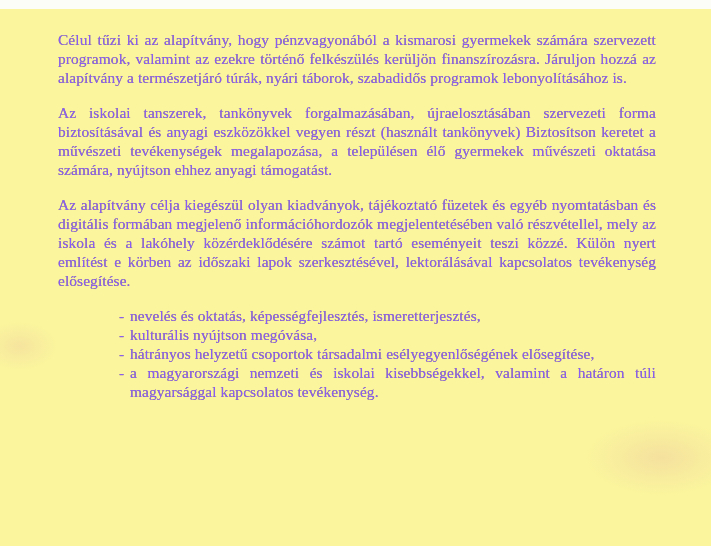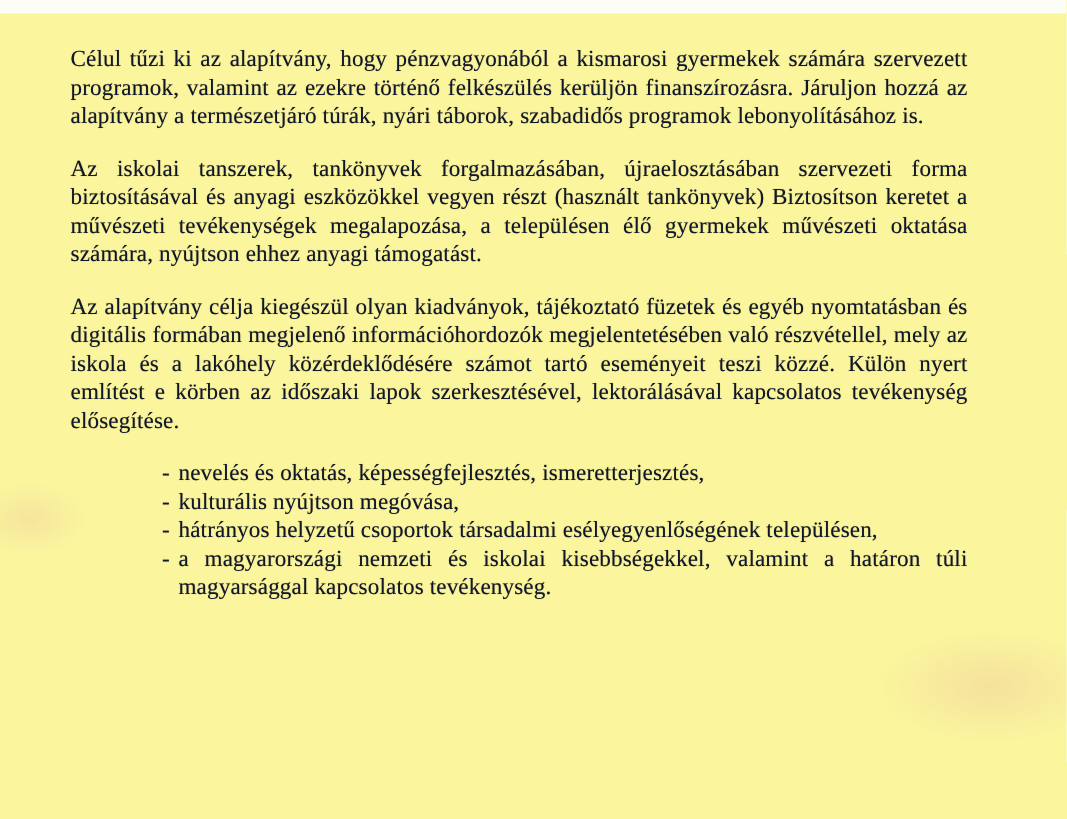--- a/index.html
+++ b/index.html
@@ -42,27 +42,27 @@
   }
   .smudge-left {
     left: -18px;
     top: 322px;
     width: 75px;
     height: 48px;
     background: radial-gradient(closest-side, rgba(228,178,160,0.25), rgba(228,178,160,0));
   }
   .text-block {
     position: absolute;
-    left: 47px;
+    left: 58px;
     top: 30px;
     width: 598px;
     font-family: "Liberation Serif", "DejaVu Serif", serif;
     font-size: 15.4px;
     line-height: 19px;
-    color: #0f172a;
+    color: #8b5cf6;
     text-align: justify;
     letter-spacing: 0.1px;
     text-shadow: 0 0 0.6px rgba(56, 45, 29, 0.55);
   }
   .para {
     margin: 0 0 16px 0;
   }
   .list {
     margin: 0 0 0 61px;
   }
@@ -94,21 +94,21 @@
       <div class="list-item">
         <span class="dash">-</span>
         <span class="li-text">nevelés és oktatás, képességfejlesztés, ismeretterjesztés,</span>
       </div>
       <div class="list-item">
         <span class="dash">-</span>
         <span class="li-text">kulturális nyújtson megóvása,</span>
       </div>
       <div class="list-item">
         <span class="dash">-</span>
-        <span class="li-text">hátrányos helyzetű csoportok társadalmi esélyegyenlőségének településen,</span>
+        <span class="li-text">hátrányos helyzetű csoportok társadalmi esélyegyenlőségének elősegítése,</span>
       </div>
       <div class="list-item">
         <span class="dash">-</span>
         <span class="li-text">a magyarországi nemzeti és iskolai kisebbségekkel, valamint a határon túli magyarsággal kapcsolatos tevékenység.</span>
       </div>
     </div>
   </div>
 </div>
 
 </body></html>

